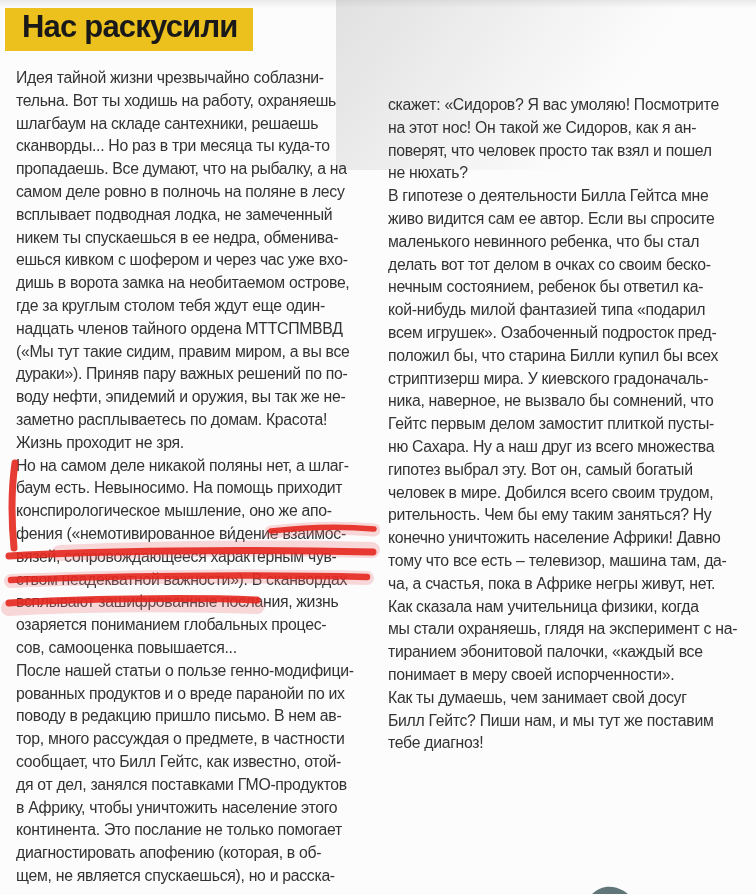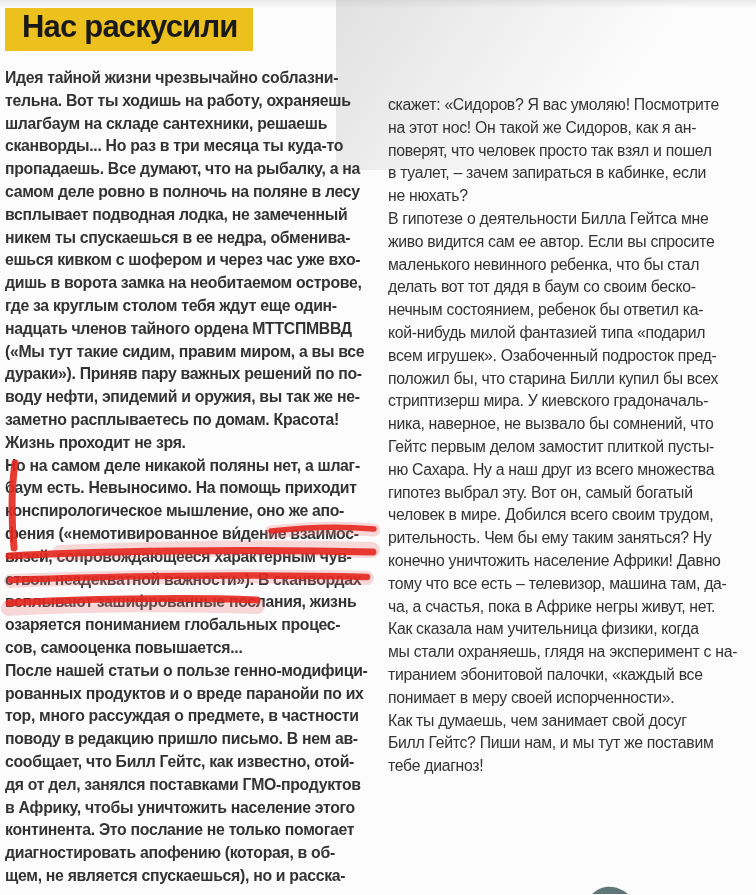--- a/index.html
+++ b/index.html
@@ -25,21 +25,21 @@
     padding:0 15px 5px 17px;
   }
   .title-banner h1{
     margin:0;
     font-size:31px;line-height:38px;font-weight:bold;
     letter-spacing:-0.8px;color:#191919;white-space:nowrap;
   }
   .column{
     position:absolute;top:67px;width:366px;overflow:visible;
   }
-  .column-left{left:5px;font-weight:bold;}
+  .column-left{left:16px;}
   .column-right{left:388px;margin-top:27px;}
   .text-line{
     font-size:15.8px;line-height:22.8px;letter-spacing:-0.3px;
     white-space:nowrap;
   }
   .marker-overlay{
     position:absolute;left:0;top:450px;width:380px;height:175px;
     pointer-events:none;
   }
   .cutoff-graphic{
@@ -80,39 +80,38 @@
       <div class="text-line">баум есть. Невыносимо. На помощь приходит</div>
       <div class="text-line">конспирологическое мышление, оно же апо-</div>
       <div class="text-line">фения («немотивированное ви́дение взаимос-</div>
       <div class="text-line">вязей, сопровождающееся характерным чув-</div>
       <div class="text-line">ством неадекватной важности»). В сканвордах</div>
       <div class="text-line">всплывают зашифрованные послания, жизнь</div>
       <div class="text-line">озаряется пониманием глобальных процес-</div>
       <div class="text-line">сов, самооценка повышается...</div>
       <div class="text-line">После нашей статьи о пользе генно-модифици-</div>
       <div class="text-line">рованных продуктов и о вреде паранойи по их</div>
+      <div class="text-line">поводу в редакцию пришло письмо. В нем ав-</div>
       <div class="text-line">тор, много рассуждая о предмете, в частности</div>
-      <div class="text-line">поводу в редакцию пришло письмо. В нем ав-</div>
       <div class="text-line">сообщает, что Билл Гейтс, как известно, отой-</div>
       <div class="text-line">дя от дел, занялся поставками ГМО-продуктов</div>
       <div class="text-line">в Африку, чтобы уничтожить население этого</div>
       <div class="text-line">континента. Это послание не только помогает</div>
       <div class="text-line">диагностировать апофению (которая, в об-</div>
       <div class="text-line">щем, не является спускаешься), но и расска-</div>
     </div>
   <div class="column column-right">
       <div class="text-line">скажет: «Сидоров? Я вас умоляю! Посмотрите</div>
       <div class="text-line">на этот нос! Он такой же Сидоров, как я ан-</div>
       <div class="text-line">поверят, что человек просто так взял и пошел</div>
-      <div class="text-line">в туалет, – зачем запираться в кабинке, если</div>
       <div class="text-line">не нюхать?</div>
       <div class="text-line">В гипотезе о деятельности Билла Гейтса мне</div>
       <div class="text-line">живо видится сам ее автор. Если вы спросите</div>
       <div class="text-line">маленького невинного ребенка, что бы стал</div>
-      <div class="text-line">делать вот тот дядя в баум со своим беско-</div>
+      <div class="text-line">делать вот тот делом в очках со своим беско-</div>
       <div class="text-line">нечным состоянием, ребенок бы ответил ка-</div>
       <div class="text-line">кой-нибудь милой фантазией типа «подарил</div>
       <div class="text-line">всем игрушек». Озабоченный подросток пред-</div>
       <div class="text-line">положил бы, что старина Билли купил бы всех</div>
       <div class="text-line">стриптизерш мира. У киевского градоначаль-</div>
       <div class="text-line">ника, наверное, не вызвало бы сомнений, что</div>
       <div class="text-line">Гейтс первым делом замостит плиткой пусты-</div>
       <div class="text-line">ню Сахара. Ну а наш друг из всего множества</div>
       <div class="text-line">гипотез выбрал эту. Вот он, самый богатый</div>
       <div class="text-line">человек в мире. Добился всего своим трудом,</div>

